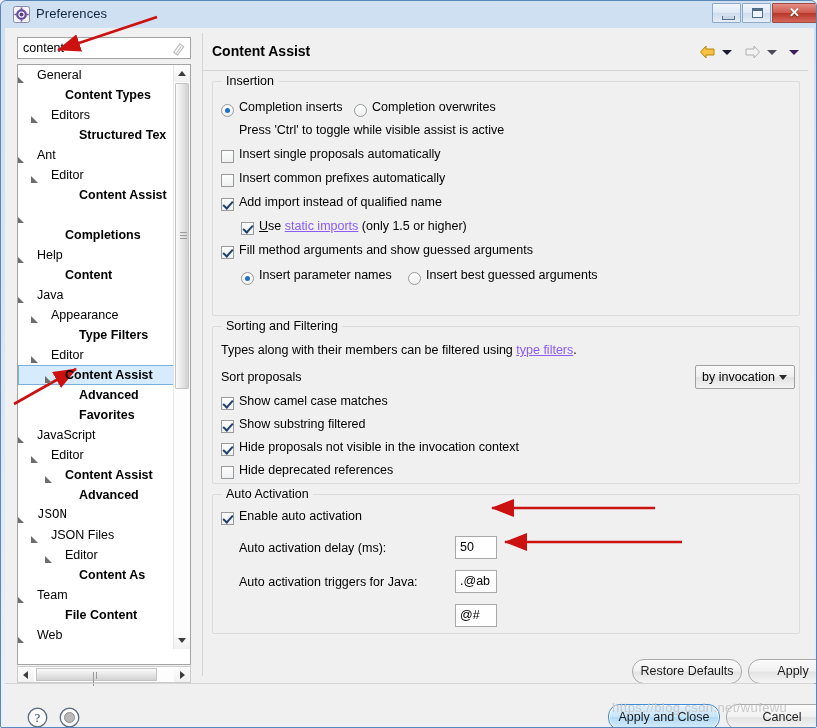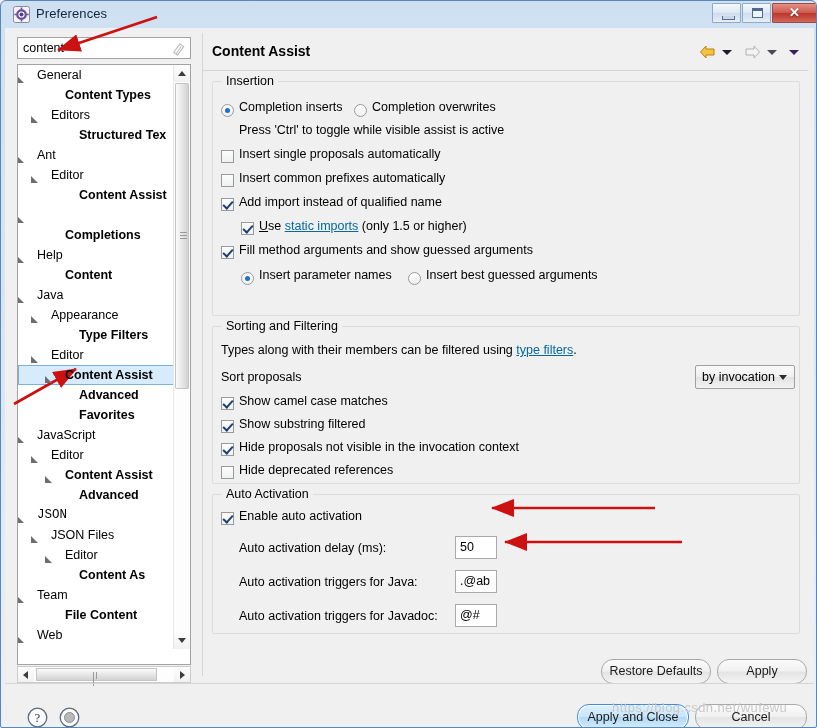--- a/index.html
+++ b/index.html
@@ -117,42 +117,42 @@
   
   .cb{position:absolute;width:13px;height:13px;box-sizing:border-box;
       border:1px solid #9a9a9a;background:linear-gradient(to bottom,#fdfdfd,#eef0f2);}
   .cb.checked:after{content:"";position:absolute;left:3px;top:0px;width:4px;height:8px;
       border:solid #1f3f6e;border-width:0 2px 2px 0;transform:rotate(42deg);}
   .rb{position:absolute;width:13px;height:13px;box-sizing:border-box;border-radius:50%;
       border:1px solid #9a9a9a;background:linear-gradient(to bottom,#fdfdfd,#eef0f2);}
   .rb.on:after{content:"";position:absolute;left:3px;top:3px;width:5px;height:5px;
       border-radius:50%;background:#1f6fc4;}
   .lbltxt{position:absolute;font-size:12.5px;color:#000;white-space:nowrap;}
-  .link{color:#0369a1;text-decoration:underline;}
+  .link{color:#8b5cf6;text-decoration:underline;}
   .uline{text-decoration:underline;}
 
   
   .tbox{position:absolute;box-sizing:border-box;border:1px solid #a9a9a9;background:#fff;
       font-size:12.5px;color:#000;line-height:20px;padding-left:4px;overflow:hidden;
       white-space:nowrap;}
 
   
   .combo{position:absolute;box-sizing:border-box;border:1px solid #a0a0a0;
       border-radius:2px;
       background:linear-gradient(to bottom,#fafafa 0%,#efefef 48%,#e2e2e2 52%,#f3f3f3 100%);
       font-size:12.5px;color:#000;line-height:22px;padding-left:6px;}
   .combo .cv{position:absolute;left:6px;top:0;}
   .combo .carat{position:absolute;right:7px;top:9px;width:0;height:0;
       border-left:4px solid transparent;border-right:4px solid transparent;
       border-top:5px solid #2b2b2b;}
 
   
   .btn{position:absolute;box-sizing:border-box;border:1px solid #a9a9a9;border-radius:12px;
       background:linear-gradient(to bottom,#fbfbfb 0%,#f1f1f1 48%,#e4e4e4 52%,#f4f4f4 100%);
-      font-size:12.5px;color:#1a1a1a;text-align:center;}
+      font-size:12.5px;color:#1a1a1a;text-align:center;margin-left:31px;}
   .btn.default{border:1px solid #3c8ddb;
       background:linear-gradient(to bottom,#dff0fc 0%,#c9e6fa 48%,#b2d9f6 52%,#d6eefd 100%);
       box-shadow:inset 0 0 0 1px #ffffff;}
 
   
   .bottom-sep{position:absolute;left:0;top:655px;width:809px;height:1px;background:#d5d5d5;}
   .help-btn{position:absolute;left:22px;top:679px;width:21px;height:21px;}
   .round-btn{position:absolute;left:54px;top:679px;width:21px;height:21px;}
 
   
@@ -464,21 +464,20 @@
 
           <div class="cb checked" style="left:8px;top:17px"></div>
           <div class="lbltxt" style="left:26px;top:14px">Enable auto activation</div>
 
           <div class="lbltxt" style="left:26px;top:46px">Auto activation delay (ms):</div>
           <div class="tbox" style="left:242px;top:41px;width:42px;height:23px">50</div>
 
           <div class="lbltxt" style="left:26px;top:80px">Auto activation triggers for Java:</div>
           <div class="tbox" style="left:242px;top:75px;width:42px;height:23px">.@ab</div>
 
-          <div class="lbltxt" style="left:26px;top:114px">Auto activation triggers for Javadoc:</div>
           <div class="tbox" style="left:242px;top:109px;width:42px;height:23px">@#</div>
         </div>
 
         <div class="btn" style="left:398px;top:626px;width:110px;height:25px;line-height:23px">Restore Defaults</div>
         <div class="btn" style="left:514px;top:626px;width:90px;height:25px;line-height:23px">Apply</div>
       </div>
 
       <div class="bottom-sep"></div>
 
       <svg class="help-btn" viewBox="0 0 21 21">

